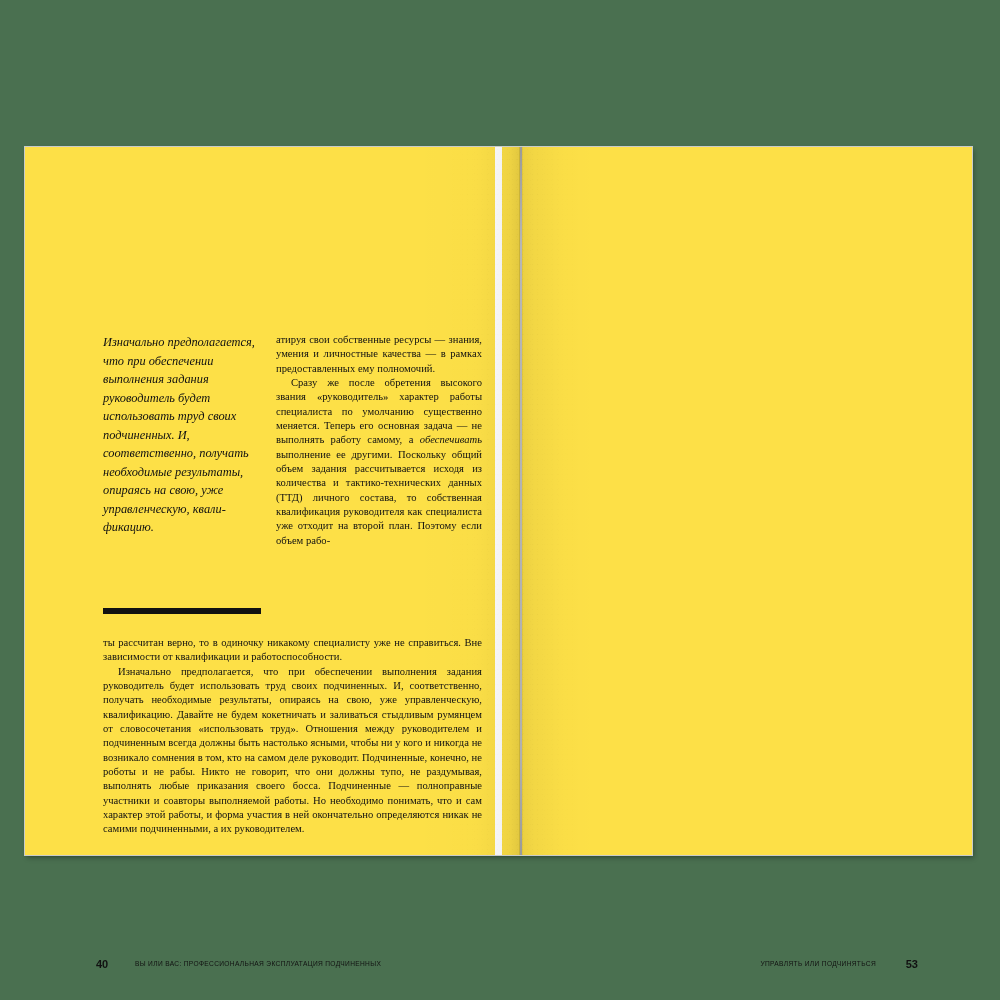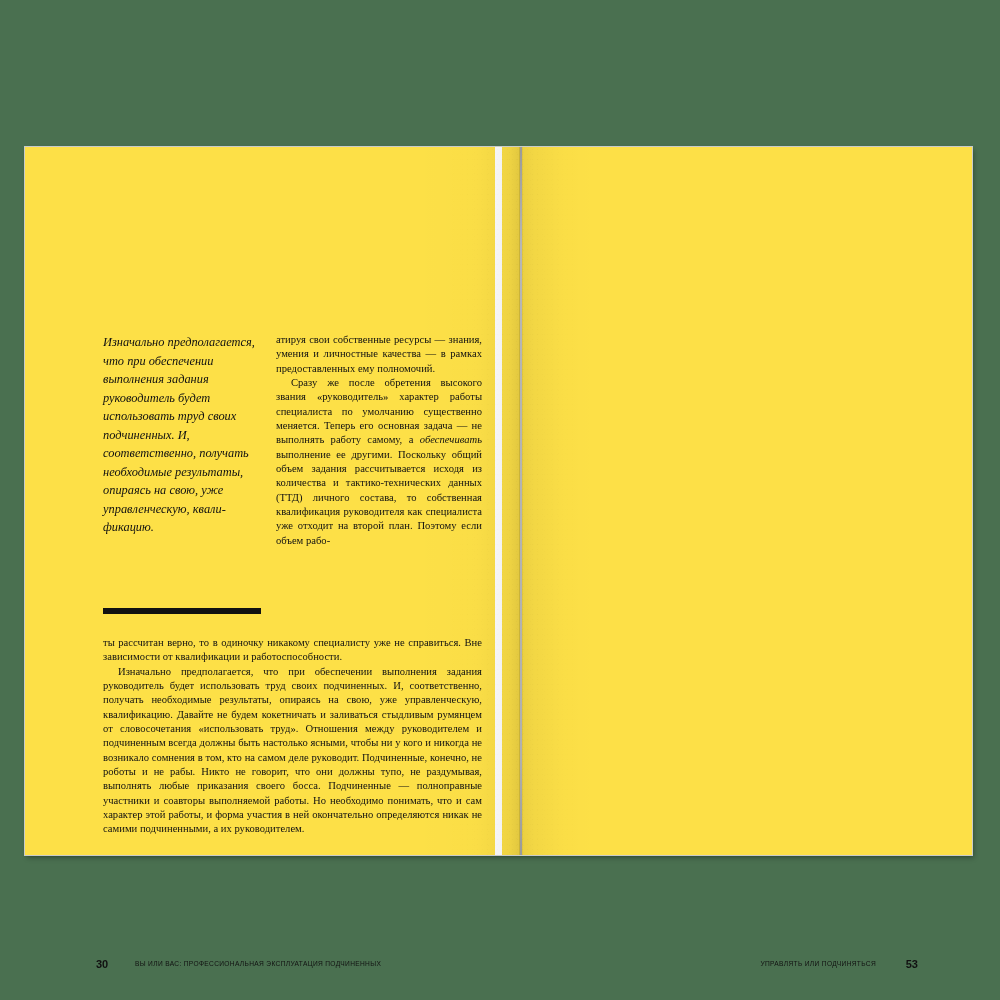--- a/index.html
+++ b/index.html
@@ -173,21 +173,21 @@
     <div class="textcol" id="lp-col2">
       <p>атируя свои собственные ресур­сы — знания, умения и личностные качества — в рамках предоставлен­ных ему полномочий.</p>
       <p>Сразу же после обретения высо­кого звания «руководитель» харак­тер работы специалиста по умолча­нию существенно меняется. Теперь его основная задача — не выпол­нять работу самому, а <em>обеспечивать</em> выполнение ее другими. Посколь­ку общий объем задания рассчи­тывается исходя из количества и тактико-технических данных (ТТД) личного состава, то собственная квалификация руководителя как специалиста уже отходит на второй план. Поэтому если объем рабо-</p>
     </div>
 
     <div class="textcol" id="lp-full">
       <p class="body noindent">ты рассчитан верно, то в одиночку никакому специалисту уже не справиться. Вне зависимости от квалификации и работоспособ­ности.</p>
       <p class="body">Изначально предполагается, что при обеспечении выполнения задания руководитель будет использовать труд своих подчинен­ных. И, соответственно, получать необходимые результаты, опи­раясь на свою, уже управленческую, квалификацию. Давайте не будем кокетничать и заливаться стыдливым румянцем от слово­сочетания «использовать труд». Отношения между руководителем и подчиненным всегда должны быть настолько ясными, чтобы ни у кого и никогда не возникало сомнения в том, кто на самом деле руководит. Подчиненные, конечно, не роботы и не рабы. Ни­кто не говорит, что они должны тупо, не раздумывая, выполнять любые приказания своего босса. Подчиненные — полноправные участники и соавторы выполняемой работы. Но необходимо по­нимать, что и сам характер этой работы, и форма участия в ней окончательно определяются никак не самими подчиненными, а их руководителем.</p>
     </div>
 
-    <div class="folio" id="lp-folio">30</div>
+    <div class="folio" id="lp-folio">40</div>
     <div class="footer runhead" id="lp-runhead">Вы или ВАС: ПРОФЕССИОНАЛЬНАЯ ЭКСПЛУАТАЦИЯ ПОДЧИНЕННЫХ</div>
   </div>
 
   <div class="page" id="page-right">
 
     <div class="footer runhead" id="rp-runhead">УПРАВЛЯТЬ ИЛИ ПОДЧИНЯТЬСЯ</div>
     <div class="folio" id="rp-folio">53</div>
   </div>
 
   <div id="speckle"></div>

